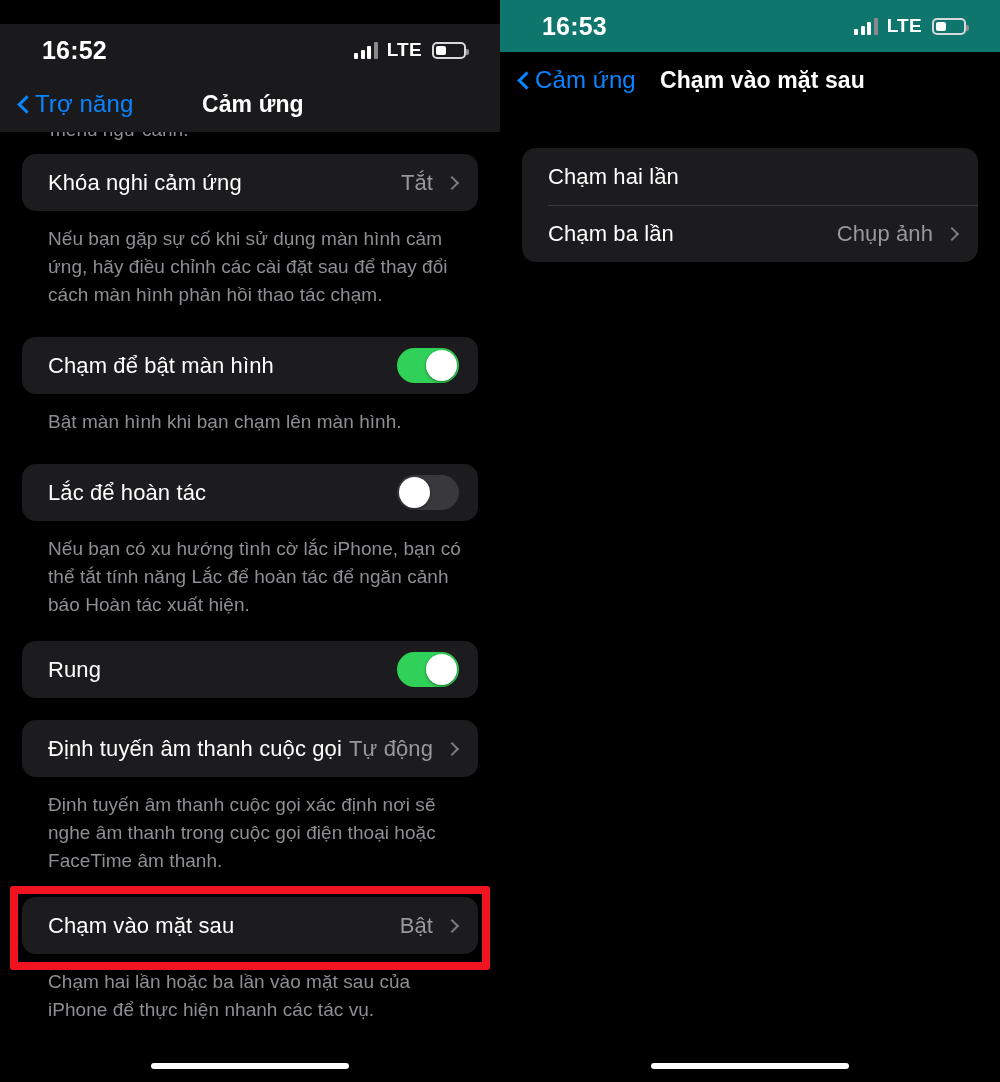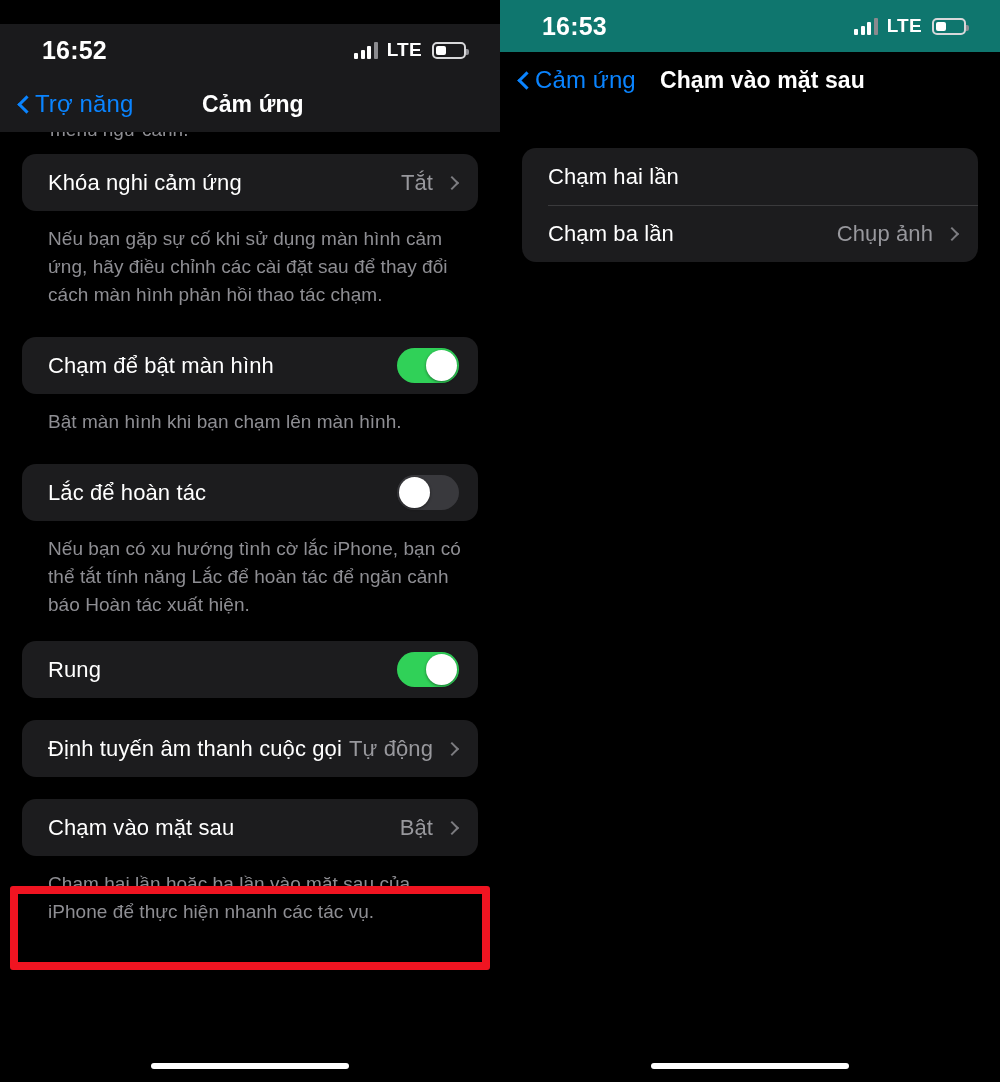--- a/index.html
+++ b/index.html
@@ -342,20 +342,21 @@
 
       <div class="card">
         <div class="row">
           <div class="row-label">Định tuyến âm thanh cuộc gọi</div>
           <div class="row-right">
             <div class="row-value">Tự động</div>
             <span class="chev"></span>
           </div>
         </div>
       </div>
+      <div class="footnote">Định tuyến âm thanh cuộc gọi xác định nơi sẽ nghe âm thanh trong cuộc gọi điện thoại hoặc FaceTime âm thanh.</div>
 
       <div class="spacer-md"></div>
 
       <div class="card">
         <div class="row">
           <div class="row-label">Chạm vào mặt sau</div>
           <div class="row-right">
             <div class="row-value">Bật</div>
             <span class="chev"></span>
           </div>

